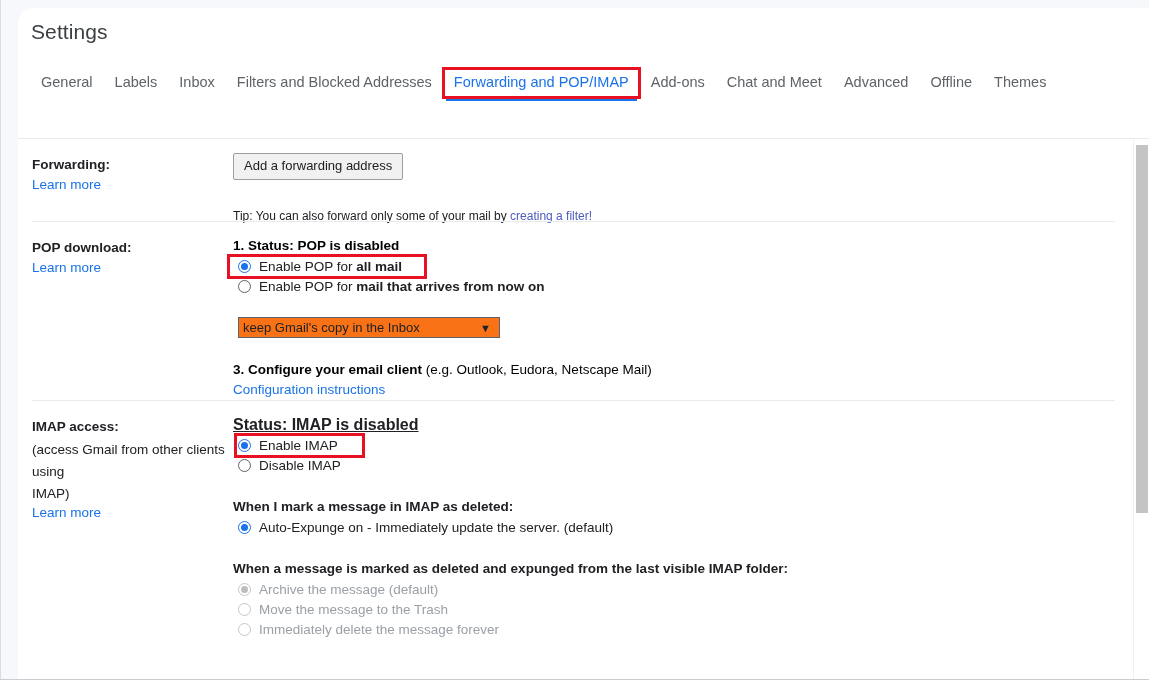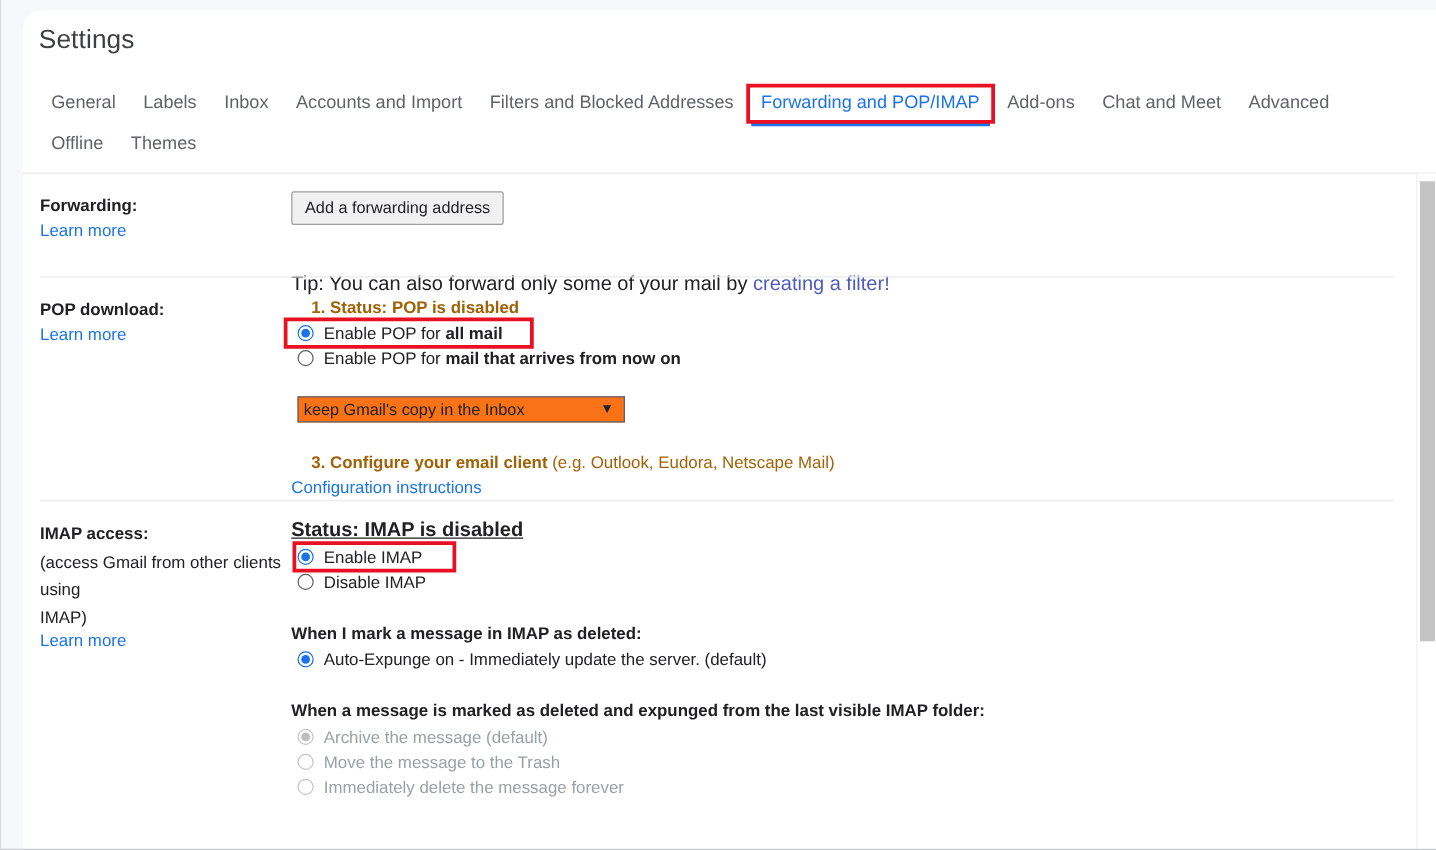--- a/index.html
+++ b/index.html
@@ -141,32 +141,31 @@
     border-radius: 2px;
     font-family: "Liberation Sans", sans-serif;
     font-size: 13px;
     color: #202124;
     padding: 4px 10px 5px 10px;
     cursor: pointer;
     line-height: 16px;
   }
 
   .tip {
-    margin-top: 39px;
-    font-size: 16px;
+    margin-top: 27px;
+    font-size: 12px;
     color: #202124;
     line-height: 18px;
   }
 
   .step-head {
     font-weight: bold;
     font-size: 13.5px;
-    color: #a16207;
+    color: #000000;
     line-height: 20px;
-    margin-left: 16px;
   }
   .step-head .normal { font-weight: normal; }
 
   .radio-row {
     display: flex;
     align-items: center;
     line-height: 19px;
     margin-top: 1px;
     position: relative;
     cursor: pointer;
@@ -308,23 +307,20 @@
       <div class="tab">
         <span>General</span>
       </div>
       <div class="tab">
         <span>Labels</span>
       </div>
       <div class="tab">
         <span>Inbox</span>
       </div>
       <div class="tab">
-        <span>Accounts and Import</span>
-      </div>
-      <div class="tab">
         <span>Filters and Blocked Addresses</span>
       </div>
       <div class="tab active highlighted">
         <span>Forwarding and POP/IMAP</span>
         <span class="tab-underline"></span>
       </div>
       <div class="tab">
         <span>Add-ons</span>
       </div>
       <div class="tab">

